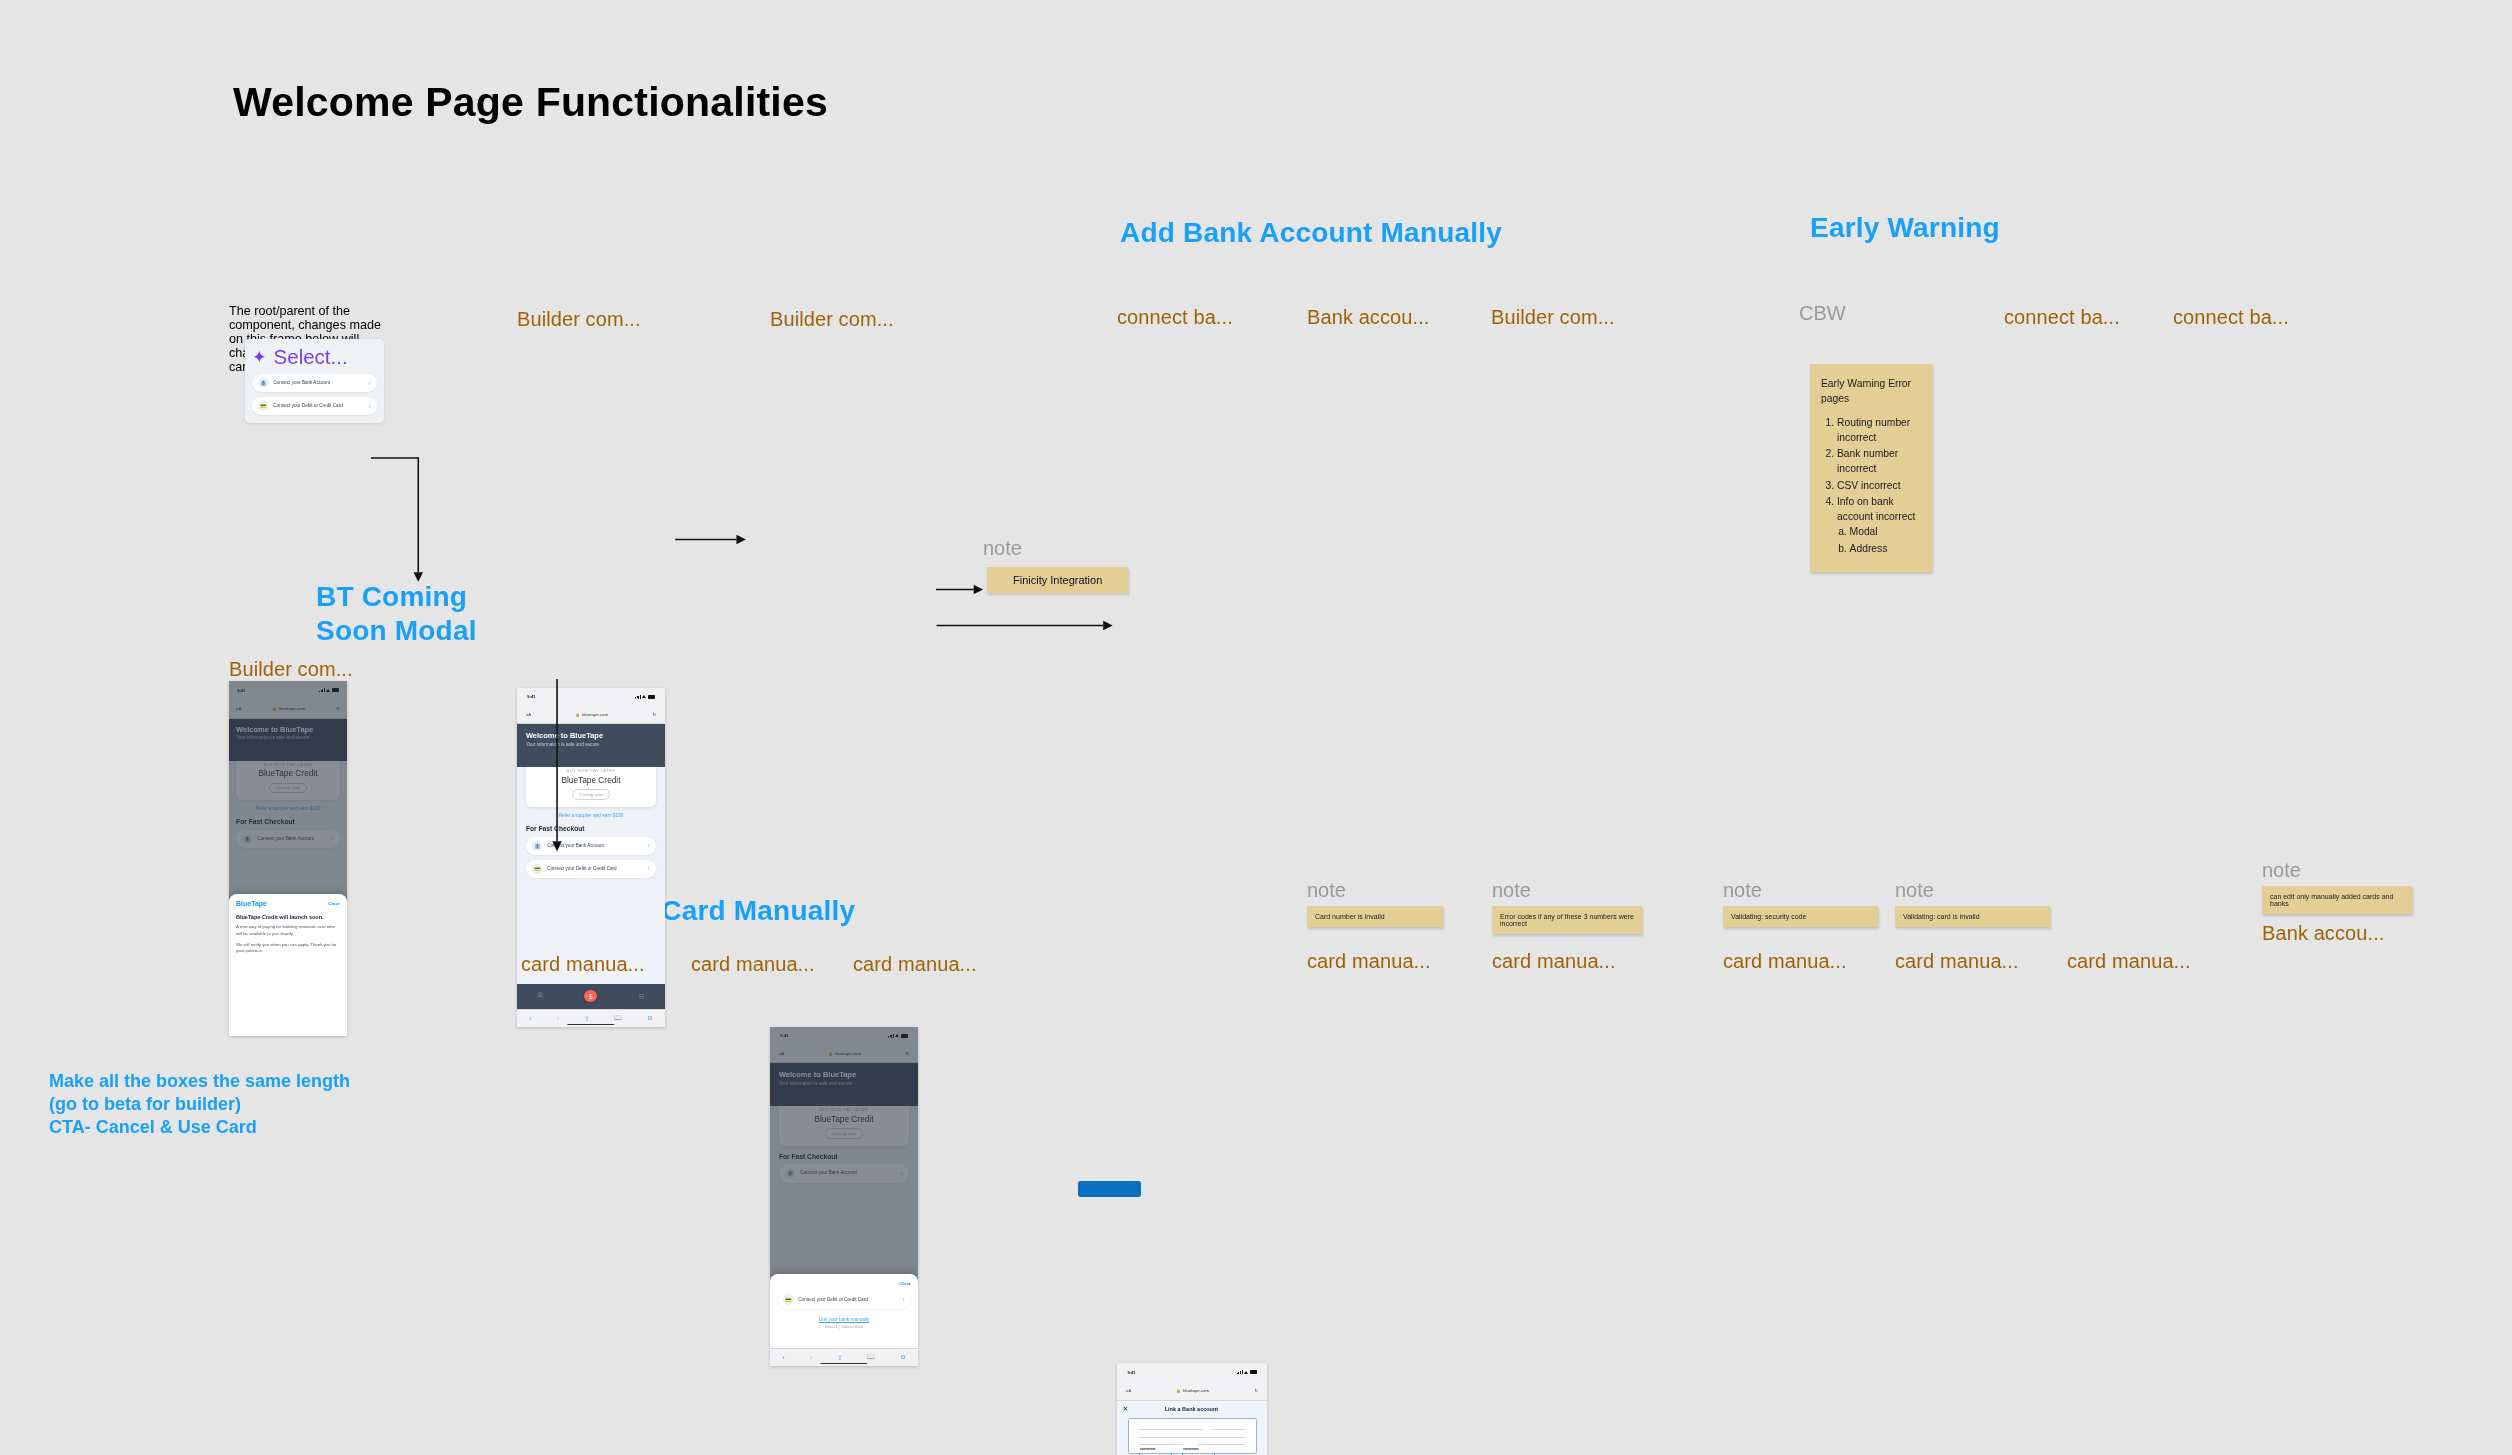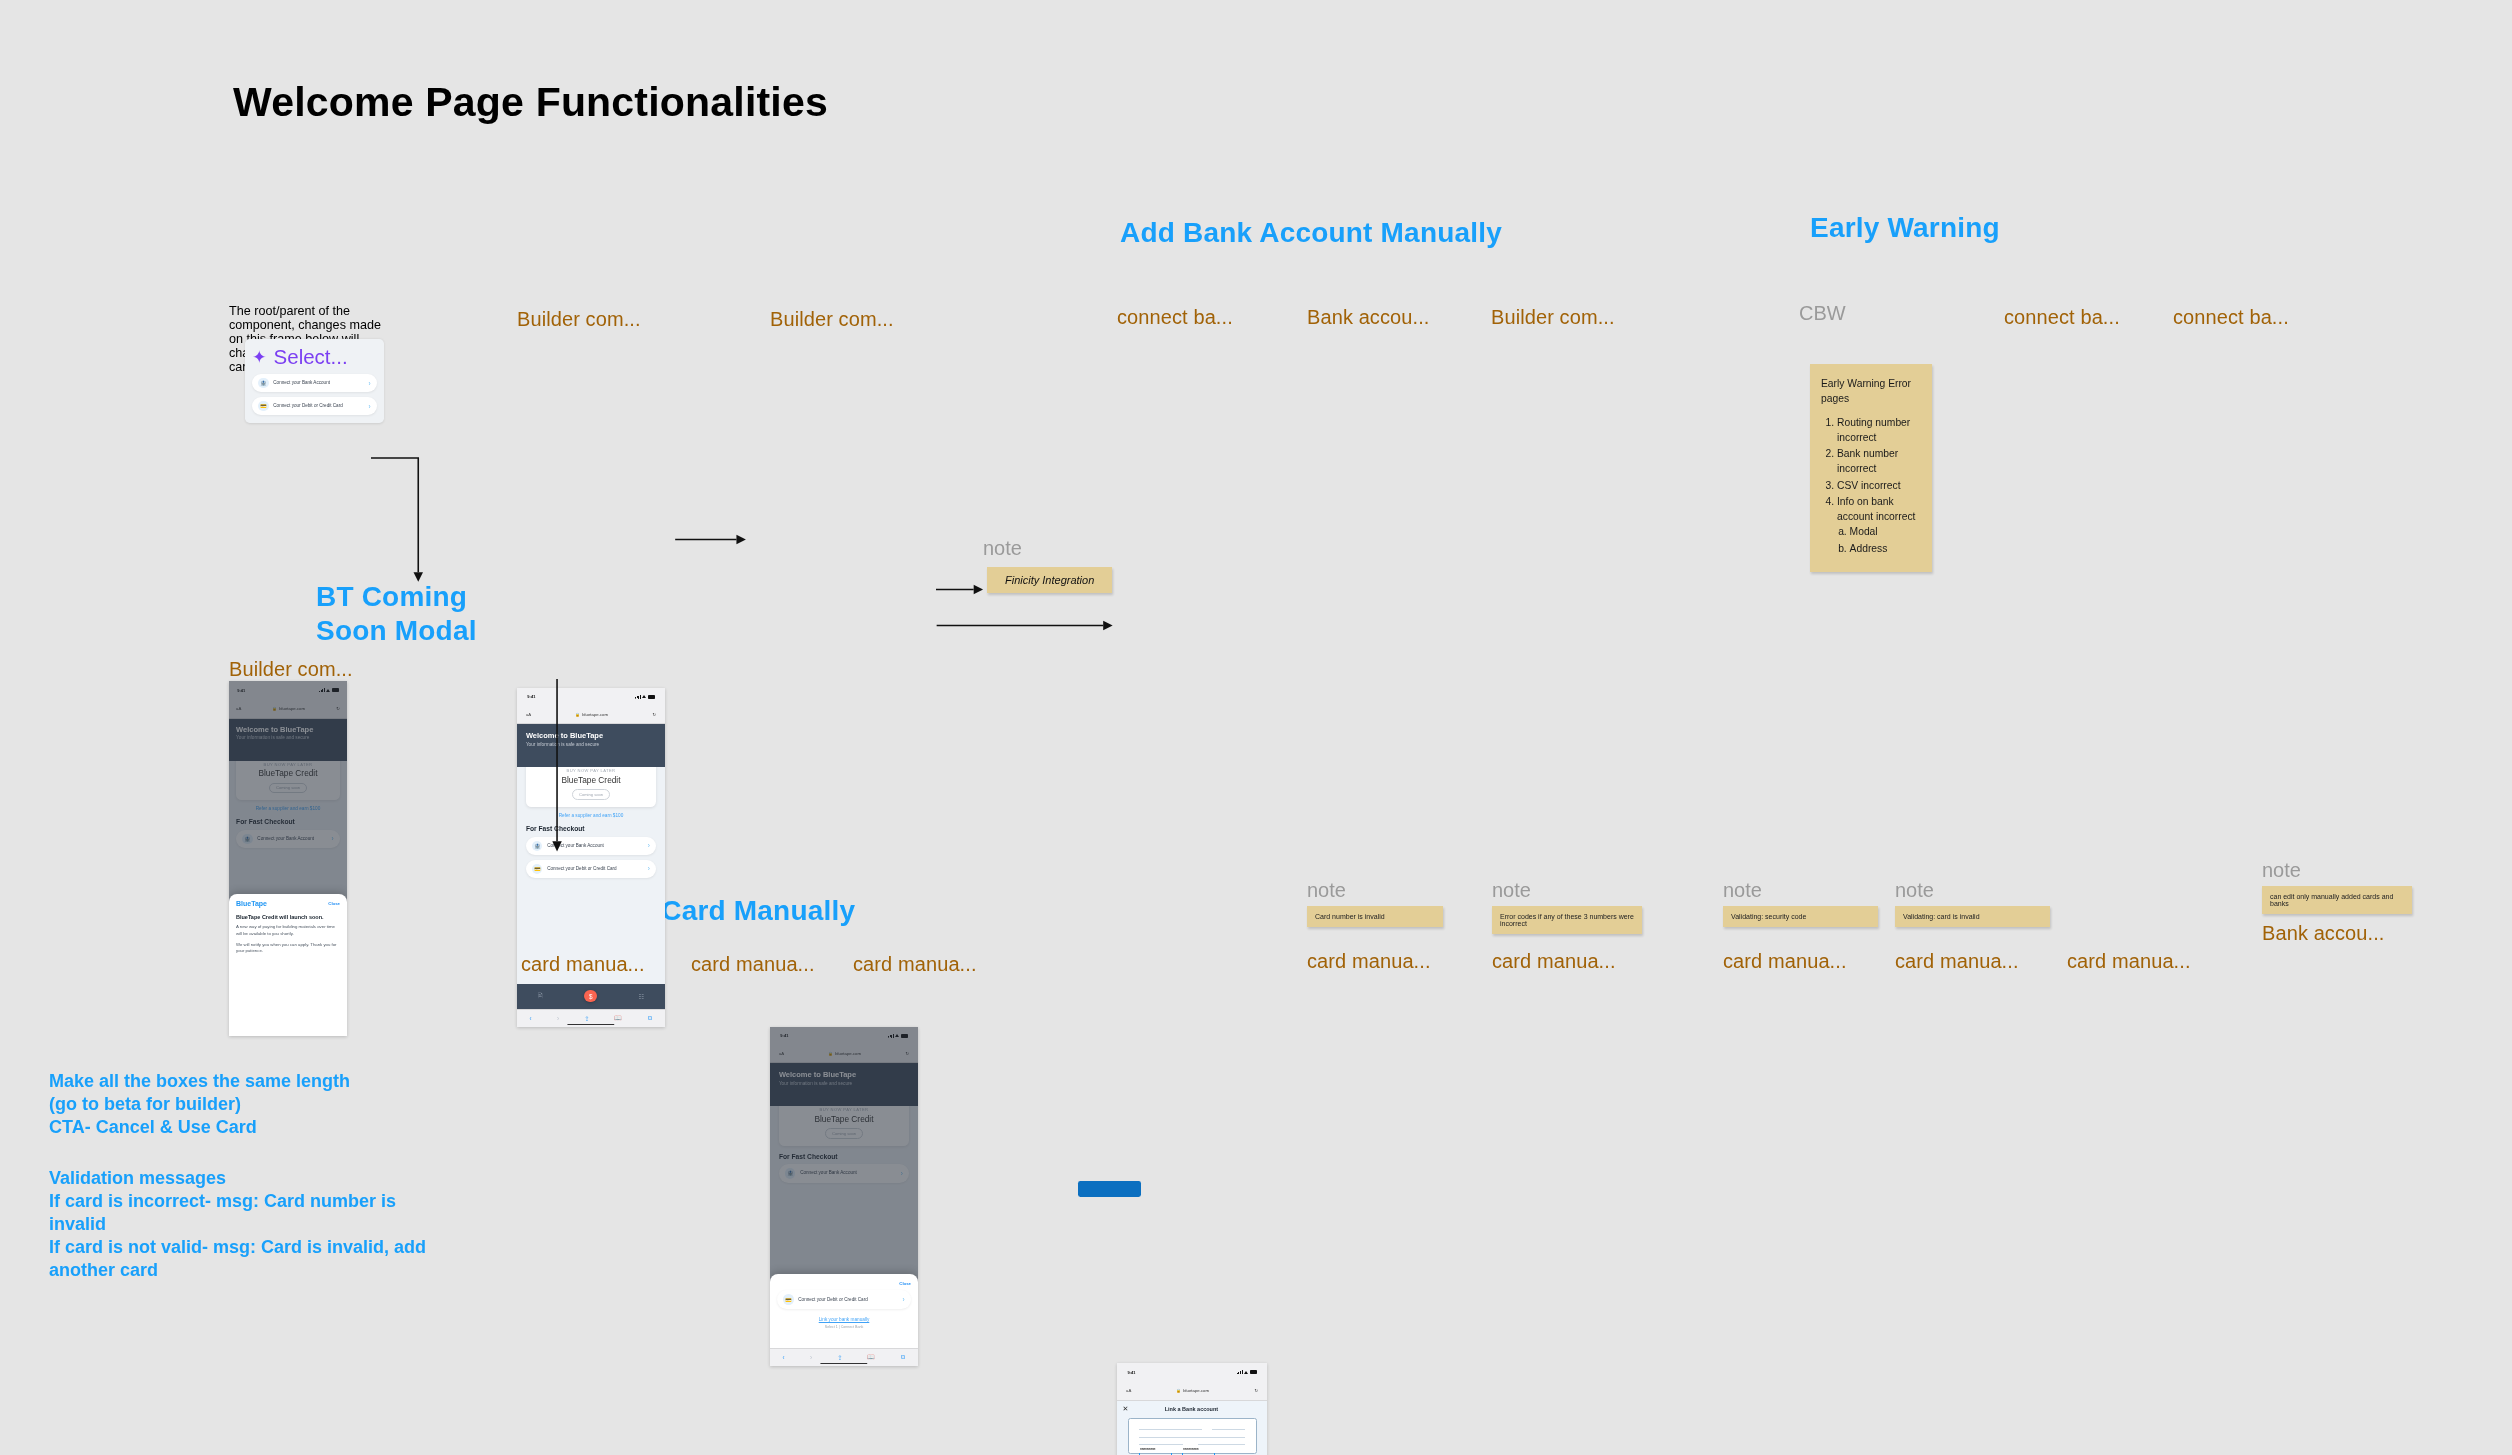--- a/index.html
+++ b/index.html
@@ -35,21 +35,21 @@
   }
   .sticky-sm { font-size: 7px; color: #222; padding: 7px 8px; }
   .sticky-ew { padding: 12.6px 11px 14px 11px; font-size: 10.3px; color: #1a1a1a; line-height: 1.45; }
   .sticky-ew ol { margin: 9.5px 0 0 16px; }
   .sticky-ew ol ol { list-style: lower-alpha; margin: 0 0 0 12.6px; }
   .sticky-ew li { margin-bottom: 1.6px; }
 
   
   .finicity {
     background: #E3CE96; font-size: 11px; color: #111;
-    padding: 7px 18px; box-shadow: 0.8px 1.6px 2.4px rgba(0,0,0,.16); font-style: italic;
+    padding: 7px 26px; box-shadow: 0.8px 1.6px 2.4px rgba(0,0,0,.16);
   }
 
   
   .phone {
     background: #fff; overflow: hidden; position: relative;
     box-shadow: 0 0.8px 3.2px rgba(0,0,0,.18);
   }
   .phone-inner { position: absolute; inset: 0; }
 
   .statusbar {
@@ -257,25 +257,20 @@
         <h3>BlueTape Credit will launch soon.</h3>
         <p>A new way of paying for building materials over time will be available to you shortly.</p>
         <p>We will notify you when you can apply. Thank you for your patience.</p>
       </div>
     </div>
   </div>
 
   <div class="abs anno-blue" style="left:49px; top:1070px; width:411px;">Make all the boxes the same length
  (go to beta for builder)
 CTA- Cancel &amp; Use Card</div>
-  <div class="abs anno-blue" style="left:49px; top:1167px; width:411px;">Validation messages
-If card is incorrect- msg: Card number is
-invalid
-If card is not valid- msg: Card is invalid, add
-another card</div>
 
   <div class="abs frame-label" style="left:517px; top:308px;">Builder com...</div>
   <div class="abs phone" style="left:517px; top:333px; width:148px; height:339px;">
     <div class="phone-inner" style="display:flex; flex-direction:column;">
       <div class="statusbar">
         <span>9:41</span>
         <span class="sb-right">
           <i class="sb-bars"></i>
           <i class="sb-wifi"></i>
           <i class="sb-batt"></i>

